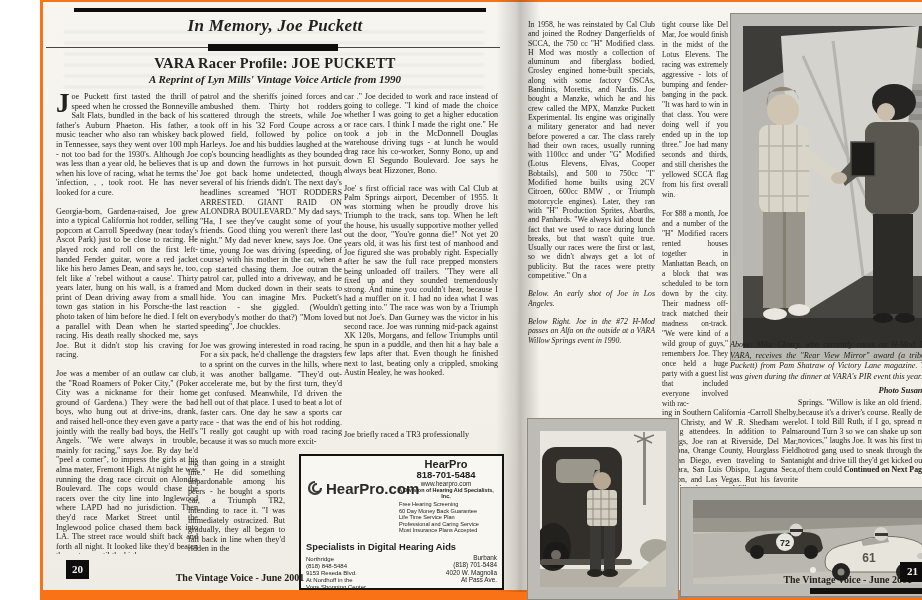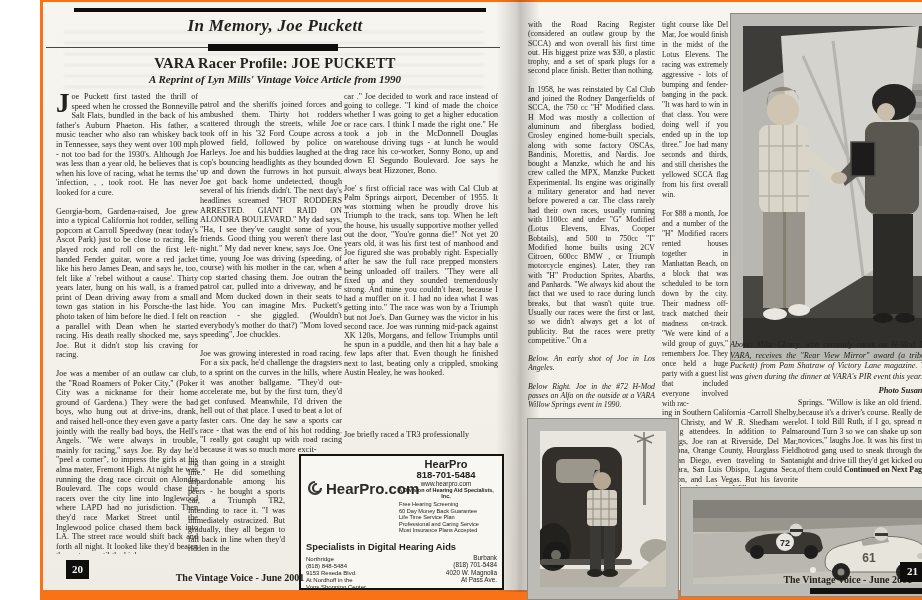--- a/index.html
+++ b/index.html
@@ -19,21 +19,21 @@
             font-size:14.5px;font-weight:bold;letter-spacing:.2px;}
   .artsub{position:absolute;left:10px;top:73px;width:450px;text-align:center;
           font-size:11px;font-weight:bold;font-style:italic;}
   .bleed{position:absolute;left:24px;top:28px;width:420px;height:60px;opacity:.10;filter:blur(1px);
          background:repeating-linear-gradient(180deg,transparent 0 3px,#7a756c 3px 5px,transparent 5px 11px);}
   
   .col{position:absolute;overflow:hidden;text-align:justify;}
   .col p{margin:0 0 9px 0;}
   .lcol{font-size:8.2px;line-height:9.6px;}
   .c1{left:16px;top:92px;width:142px;height:462px;}
-  .c2a{left:160px;top:100px;width:142px;height:363px;}
+  .c2a{left:160px;top:92px;width:142px;height:363px;}
   .c2b{left:148px;top:458px;width:97px;height:128px;}
   .c3a{left:304px;top:92px;width:154px;height:334px;font-size:8.1px;line-height:9.2px;}
   .c3b{left:304px;top:430px;width:154px;height:20px;text-align:left;}
   .dropcap{float:left;font-size:27px;line-height:21px;font-weight:bold;padding:1px 2px 0 0;}
   
   .ad{position:absolute;left:259px;top:454px;width:201px;height:132px;background:#f9f7f2;
       border:2px solid #14130f;font-family:"Liberation Sans",sans-serif;}
   .ad-logo{position:absolute;left:5px;top:24px;font-size:15px;font-weight:bold;color:#2b2a27;
            display:flex;gap:2px;}
   .ad-right{position:absolute;right:3px;top:3px;width:106px;text-align:center;}
@@ -146,21 +146,20 @@
       </div>
     </div>
 
     <div class="pagenum pn-left">20</div>
     <div class="footer f-left">The Vintage Voice - June 2001</div>
   </div>
 
   <div>
 
     <div class="col r1">
-      <p>with the Road Racing Register (considered an outlaw group by the SCCA) and won overall his first time out. His biggest prize was $30, a plastic trophy, and a set of spark plugs for a second place finish. Better than nothing.</p>
       <p>In 1958, he was reinstated by Cal Club and joined the Rodney Dangerfields of SCCA, the 750 cc "H" Modified class. H Mod was mostly a collection of aluminum and fiberglass bodied, Crosley engined home-built specials, along with some factory OSCAs, Bandinis, Morettis, and Nardis. Joe bought a Manzke, which he and his crew called the MPX, Manzke Puckett Experimental. Its engine was originally a military generator and had never before powered a car. The class rarely had their own races, usually running with 1100cc and under "G" Modified (Lotus Elevens, Elvas, Cooper Bobtails), and 500 to 750cc "I" Modified home builts using 2CV Citroen, 600cc BMW , or Triumph motorcycle engines). Later, they ran with "H" Production Sprites, Abarths, and Panhards. "We always kid about the fact that we used to race during lunch breaks, but that wasn't quite true. Usually our races were the first or last, so we didn't always get a lot of publicity. But the races were pretty competitive." On a</p>
       <p class="ital">Below. An early shot of Joe in Los Angeles.</p>
       <p class="ital">Below Right. Joe in the #72 H-Mod passes an Alfa on the outside at a VARA Willow Springs event in 1990.</p>
 
     </div>
 
     <div class="col r2n">
       <p>tight course like Del Mar, Joe would finish in the midst of the Lotus Elevens. The racing was extremely aggressive - lots of bumping and fender-banging in the pack. "It was hard to win in that class. You were doing well if you ended up in the top three." Joe had many seconds and thirds, and still cherishes the yellowed SCCA flag from his first overall win.</p>
       <p>For $88 a month, Joe and a number of the "H" Modified racers rented houses together in Manhattan Beach, on a block that was scheduled to be torn down by the city. Their madness off-track matched their madness on-track. "We were kind of a wild group of guys," remembers Joe. They once held a huge party with a guest list that included everyone involved with rac-</p>
     </div>

